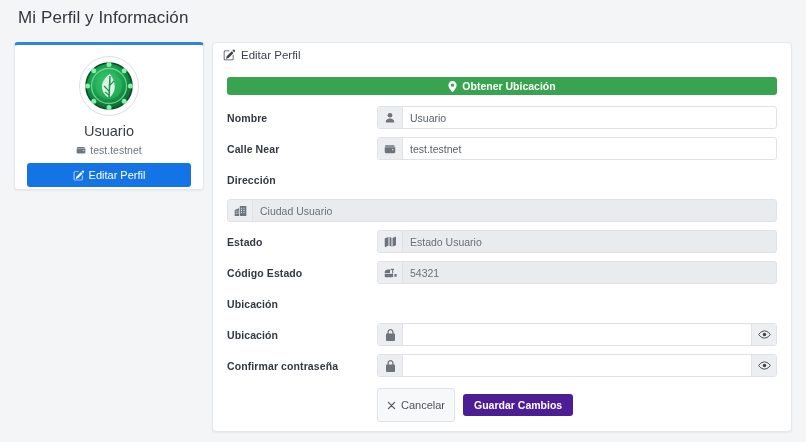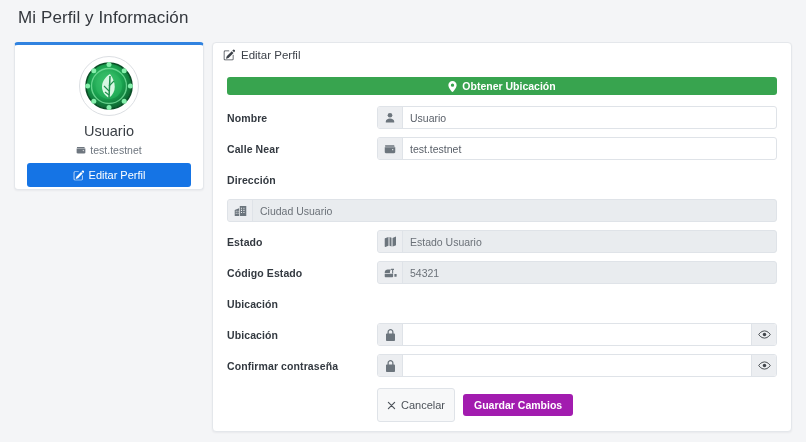--- a/index.html
+++ b/index.html
@@ -129,21 +129,21 @@
     padding-left: 150px; margin-top: 11px;
   }
   .btn-cancel {
     display: flex; align-items: center; gap: 5px;
     height: 22px; padding: 16px 9px;
     background: #f7f8f9; border: 1px solid #dfe3e8; border-radius: 3px;
     color: #4d535a; font-size: 11px; cursor: pointer; font-family: inherit;
   }
   .btn-save {
     height: 22px; padding: 0 11px;
-    background: #a21caf; border: none; border-radius: 3px;
+    background: #4c1d95; border: none; border-radius: 3px;
     color: #fff; font-size: 10.5px; font-weight: 700;
     cursor: pointer; font-family: inherit;
     display: flex; align-items: center;
   }
   svg { display: block; }
 </style>
 </head>
 <body>
 
 <div id="root">

